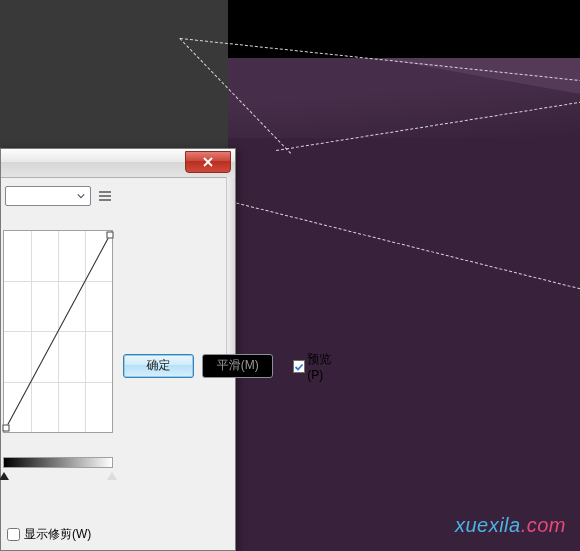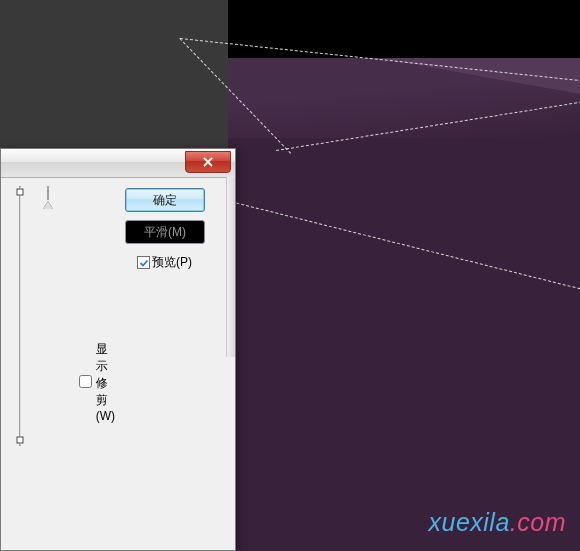--- a/index.html
+++ b/index.html
@@ -119,23 +119,22 @@
   #dialog-body {
     position: relative;
     padding: 8px 8px 8px 0;
     display: flex;
     height: calc(100% - 28px);
     box-sizing: border-box;
   }
   #left-col {
     width: 114px;
     display: flex;
-    flex-direction: row;
+    flex-direction: column;
     gap: 24px;
-    justify-content: flex-end;
   }
   #preset-row {
     display: flex;
     gap: 6px;
     align-items: center;
     padding-left: 4px;
   }
   .select-box {
     flex: 1;
     height: 20px;
@@ -215,24 +214,25 @@
     margin-left: 6px;
   }
   input[type="checkbox"] {
     width: 13px; height: 13px;
     margin: 0;
   }
 
   #right-col {
     flex: 1;
     display: flex;
-    flex-direction: column;
+    flex-direction: row;
     gap: 8px;
     padding-left: 10px;
     padding-top: 2px;
+    align-items: center;
   }
   .btn {
     width: 78px;
     height: 22px;
     border: 1px solid #8a8f98;
     border-radius: 3px;
     background: linear-gradient(#fdfdfd,#efefef 45%,#e4e4e4 46%,#f2f2f2);
     font-size: 12px;
     display: flex; align-items: center; justify-content: center;
     cursor: pointer;
@@ -274,21 +274,21 @@
     height: 180px;
     background: linear-gradient(90deg,#efefef,#d9d9d9);
     border-left: 1px solid #c8c8c8;
   }
 
   
   #watermark {
     position: absolute;
     right: 14px;
     bottom: 14px;
-    font-size: 25px;
+    font-size: 20px;
     font-family: Arial, sans-serif;
     font-style: italic;
     letter-spacing: 0.5px;
   }
   #watermark .wx1 { color: #4db2e6; }
   #watermark .wx2 { color: #ea477d; }
 </style>
 </head>
 <body>
 

